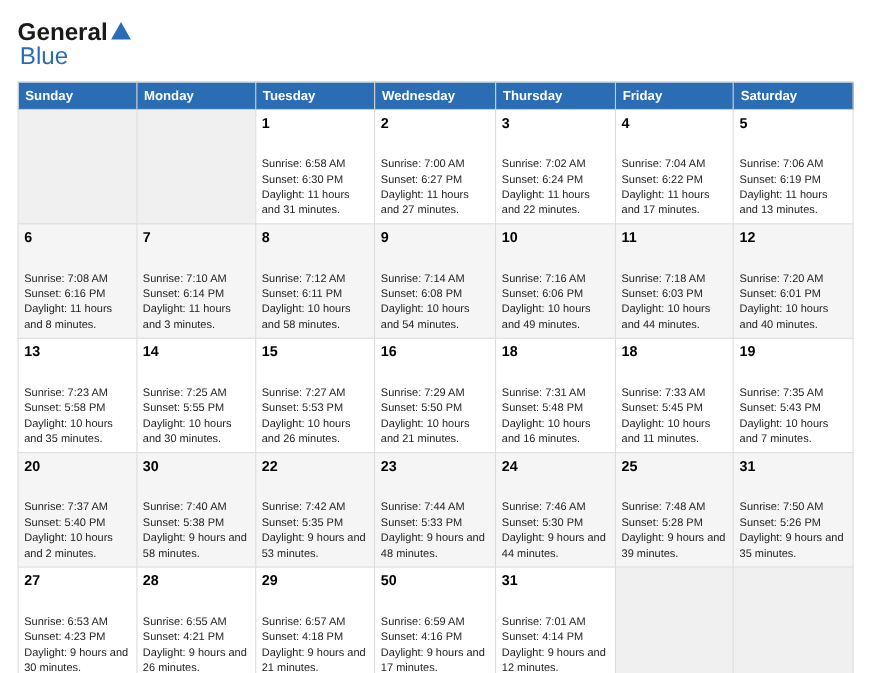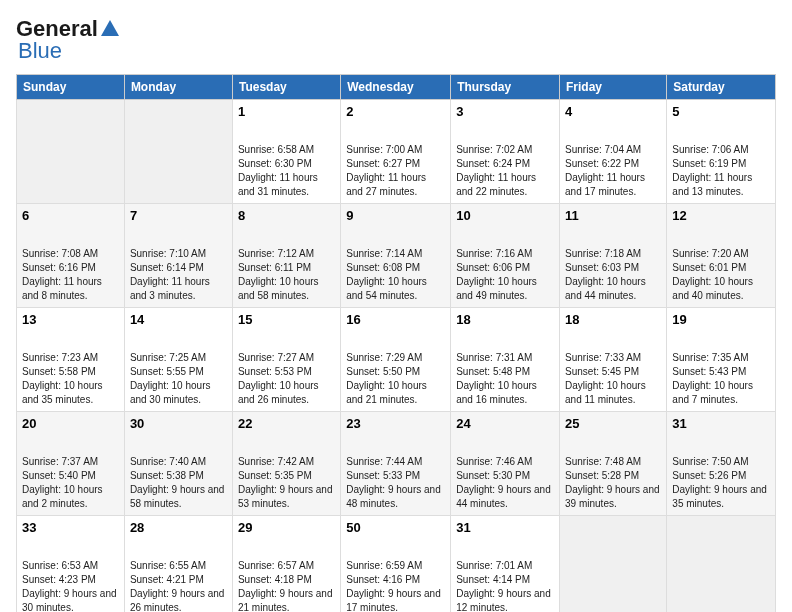--- a/index.html
+++ b/index.html
@@ -219,21 +219,21 @@
           <span class="day-num">25</span>
           <div class="cell-content">Sunrise: 7:48 AM<br>Sunset: 5:28 PM<br>Daylight: 9 hours and 39 minutes.</div>
         </td>
         <td>
           <span class="day-num">31</span>
           <div class="cell-content">Sunrise: 7:50 AM<br>Sunset: 5:26 PM<br>Daylight: 9 hours and 35 minutes.</div>
         </td>
       </tr>
       <tr>
         <td>
-          <span class="day-num">33</span>
+          <span class="day-num">27</span>
           <div class="cell-content">Sunrise: 6:53 AM<br>Sunset: 4:23 PM<br>Daylight: 9 hours and 30 minutes.</div>
         </td>
         <td>
           <span class="day-num">28</span>
           <div class="cell-content">Sunrise: 6:55 AM<br>Sunset: 4:21 PM<br>Daylight: 9 hours and 26 minutes.</div>
         </td>
         <td>
           <span class="day-num">29</span>
           <div class="cell-content">Sunrise: 6:57 AM<br>Sunset: 4:18 PM<br>Daylight: 9 hours and 21 minutes.</div>
         </td>

